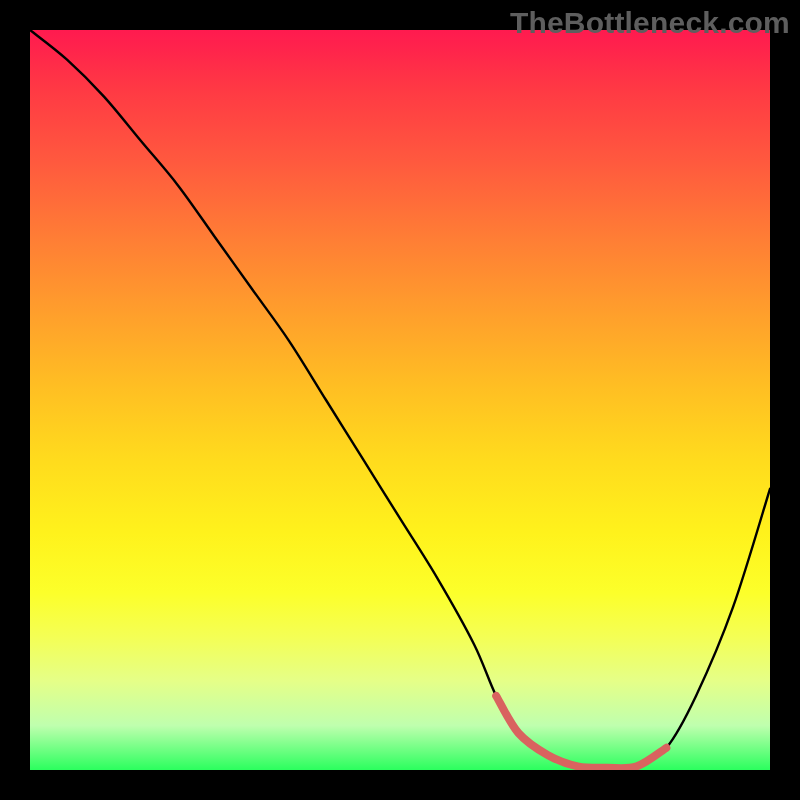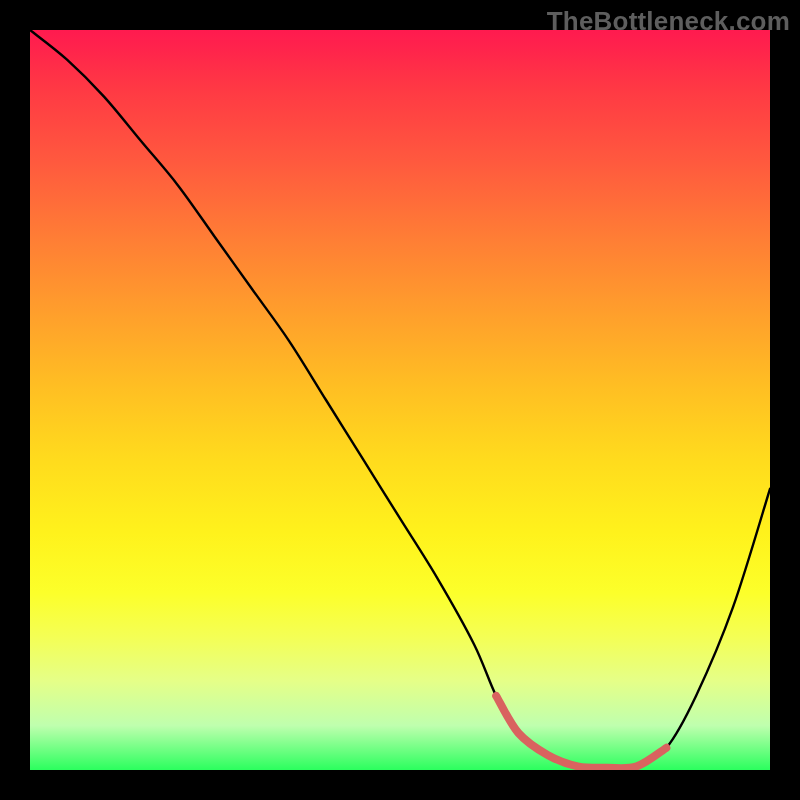--- a/index.html
+++ b/index.html
@@ -15,21 +15,21 @@
     width: 800px;
     height: 800px;
     background: #000;
   }
   .watermark {
     position: absolute;
     top: 6px;
     right: 10px;
     color: #5e5e5e;
     font-family: Arial, Helvetica, sans-serif;
-    font-size: 26px;
+    font-size: 30px;
     font-weight: 600;
     letter-spacing: 0.2px;
     z-index: 20;
     user-select: none;
   }
   .plot {
     position: absolute;
     left: 30px;
     top: 30px;
     width: 740px;

